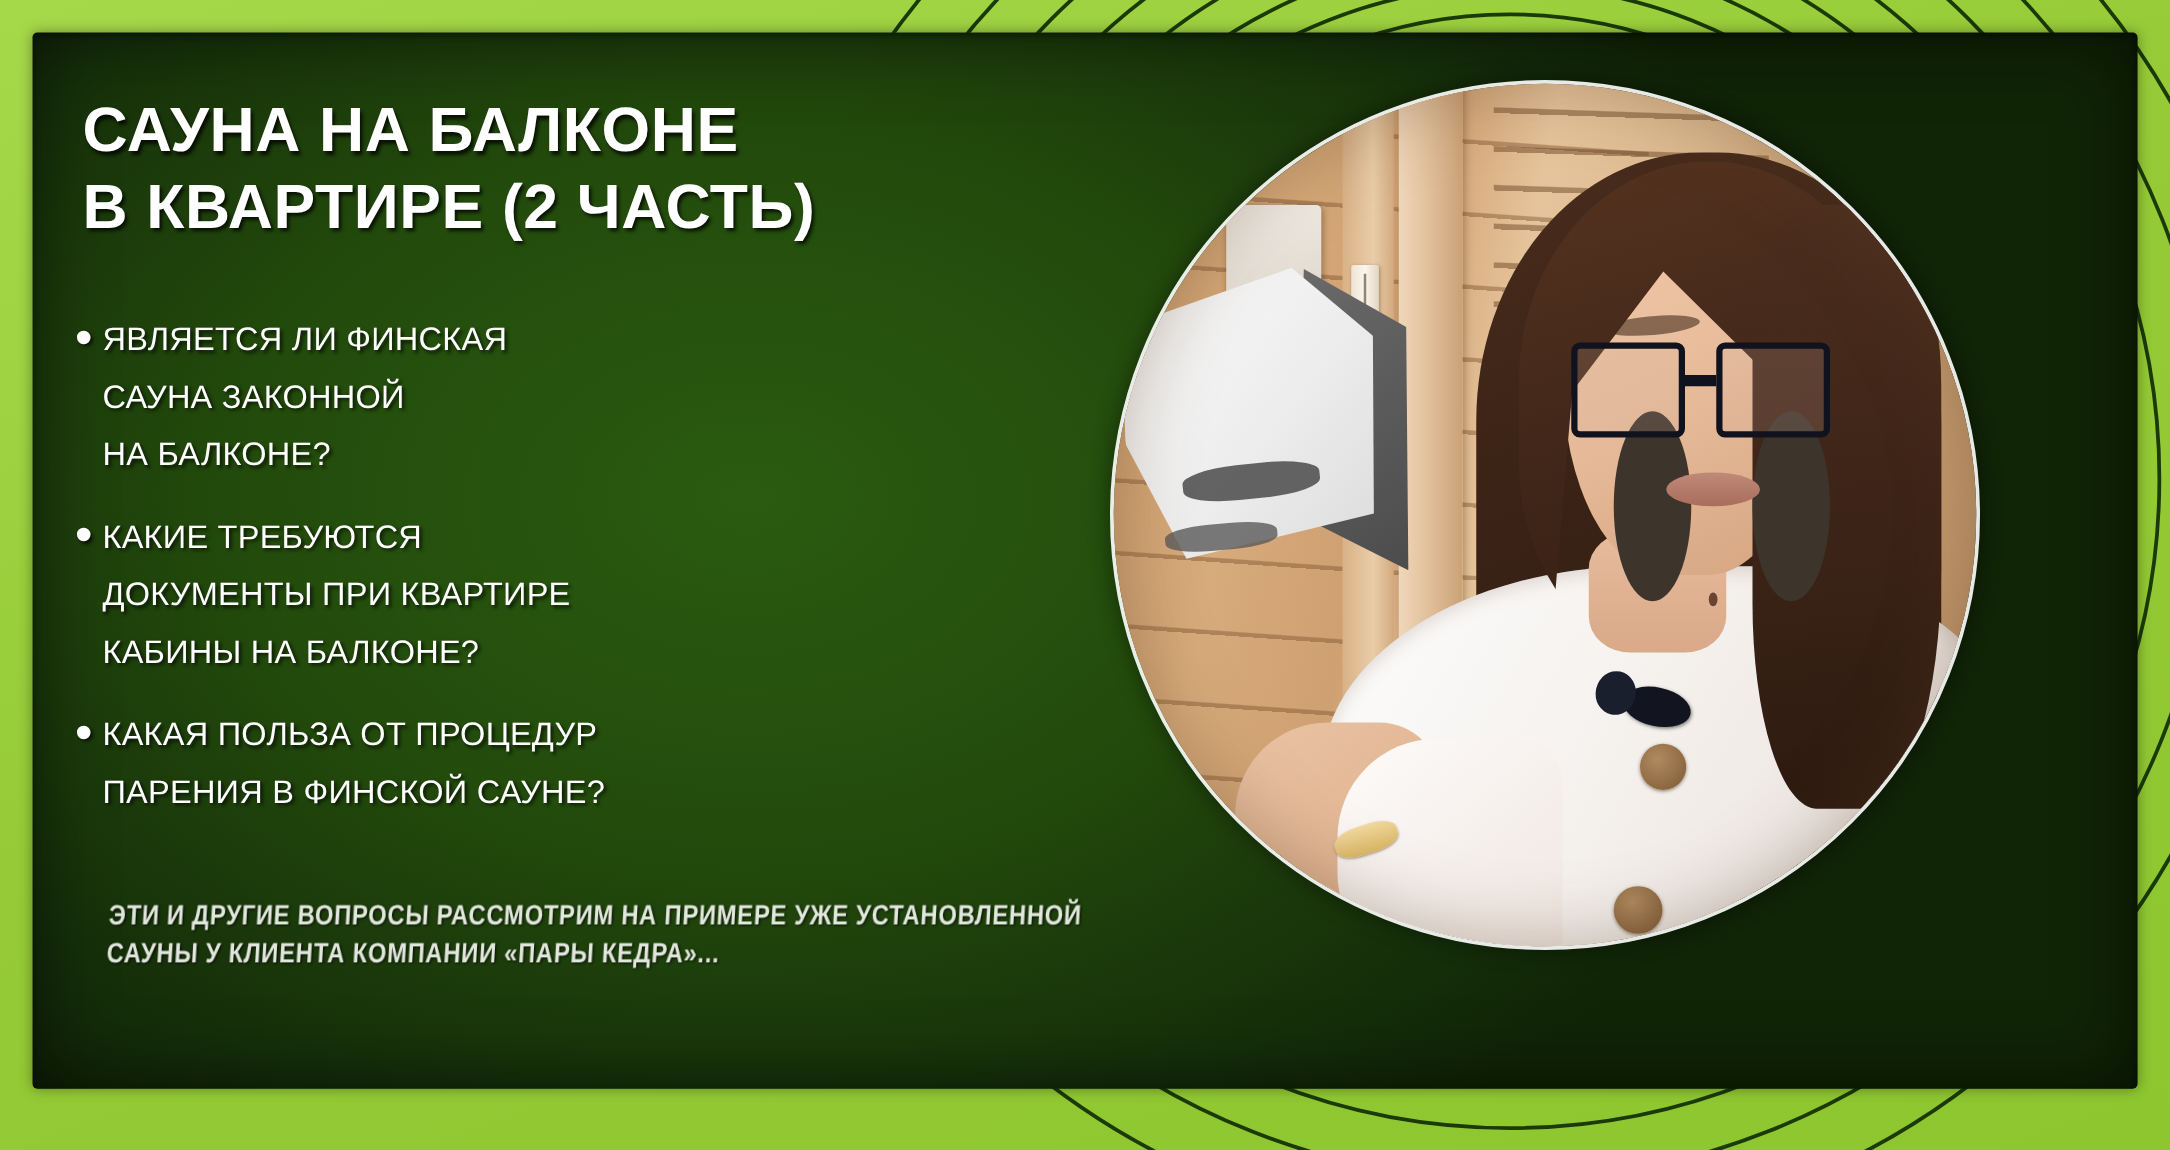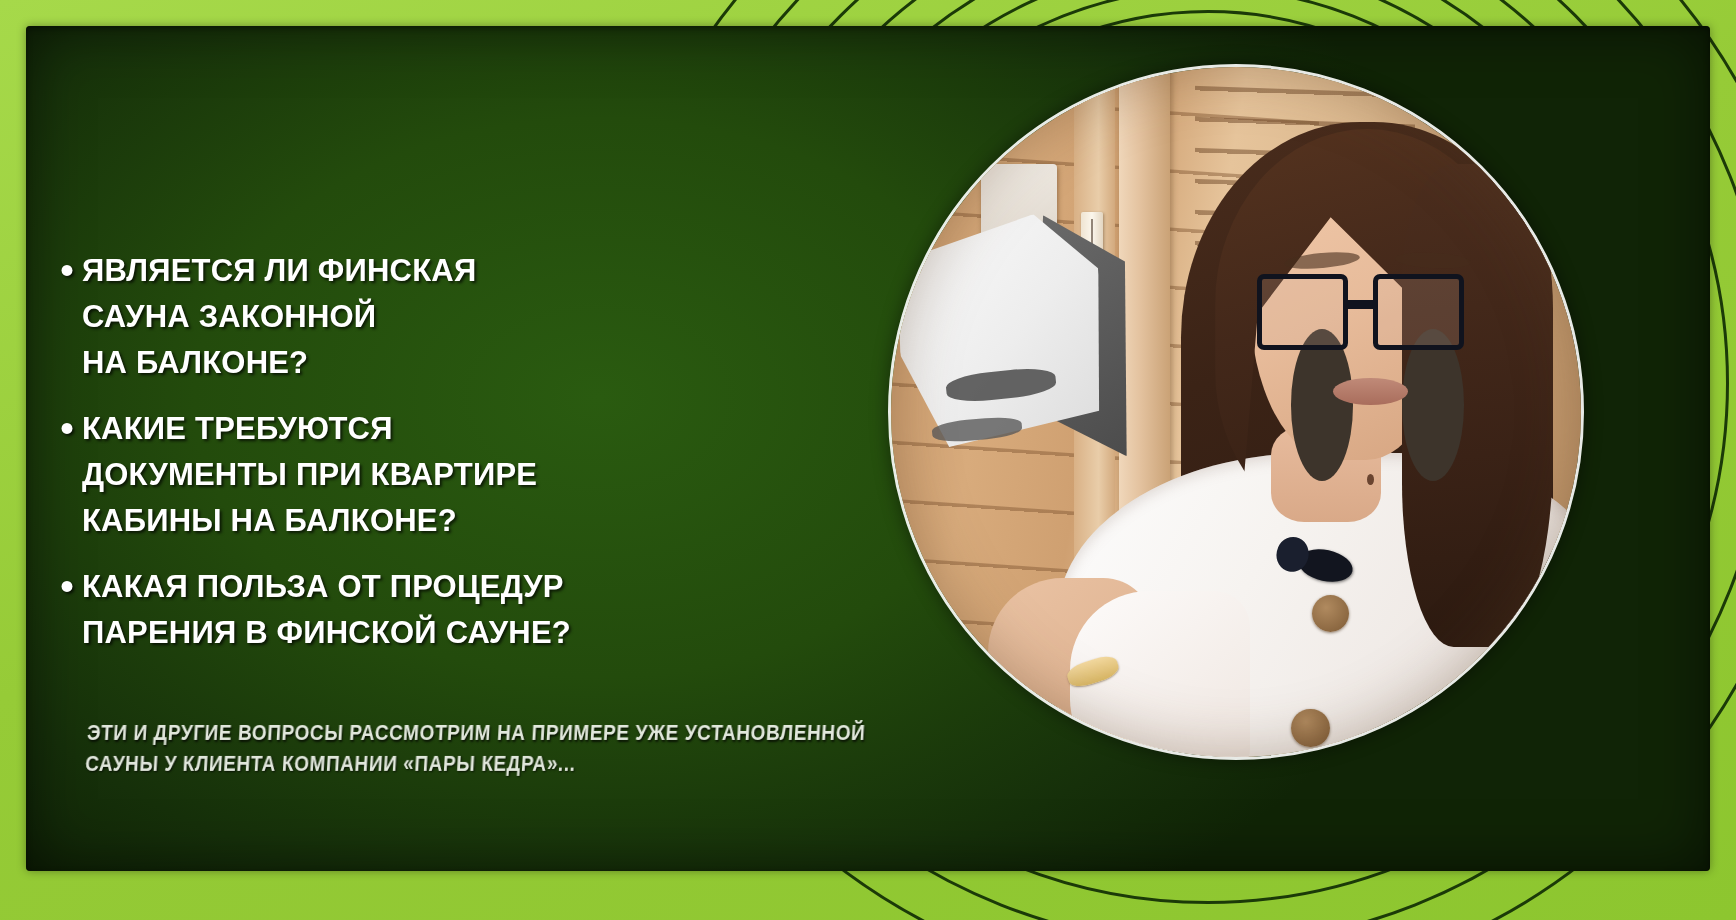--- a/index.html
+++ b/index.html
@@ -83,22 +83,22 @@
   .bullet-dot {
     flex: 0 0 auto;
     width: 22px;
     font-size: 40px;
     line-height: 44px;
     text-align: left;
     text-shadow: 2px 2px 3px rgba(0,0,0,.7);
   }
   .bullet-text {
     flex: 1 1 auto;
-    font-size: 31px;
-    font-weight: bold;
+    font-size: 26px;
+    font-weight: normal;
     line-height: 46px;
     letter-spacing: .2px;
     text-shadow: 2px 2px 3px rgba(0,0,0,.7);
     white-space: pre-line;
   }
 
   .footnote {
     position: absolute;
     left: 62px;
     top: 692px;
@@ -376,20 +376,22 @@
     <div class="arc" style="left:757px;  top:-68px;  width:902px;  height:902px;"></div>
     <div class="arc" style="left:724px;  top:-101px; width:968px;  height:968px;"></div>
     <div class="arc" style="left:687px;  top:-138px; width:1042px; height:1042px;"></div>
     <div class="arc" style="left:645px;  top:-180px; width:1126px; height:1126px;"></div>
     <div class="arc" style="left:598px;  top:-227px; width:1220px; height:1220px;"></div>
   </div>
 
   <div class="panel">
     <div class="panel-inner-shadow"></div>
 
+    <div class="title">САУНА НА БАЛКОНЕ
+В КВАРТИРЕ (2 ЧАСТЬ)</div>
 
     <div class="bullets">
       <div class="bullet">
         <span class="bullet-dot">•</span>
         <span class="bullet-text">ЯВЛЯЕТСЯ ЛИ ФИНСКАЯ
 САУНА ЗАКОННОЙ
 НА БАЛКОНЕ?</span>
       </div>
       <div class="bullet">
         <span class="bullet-dot">•</span>

